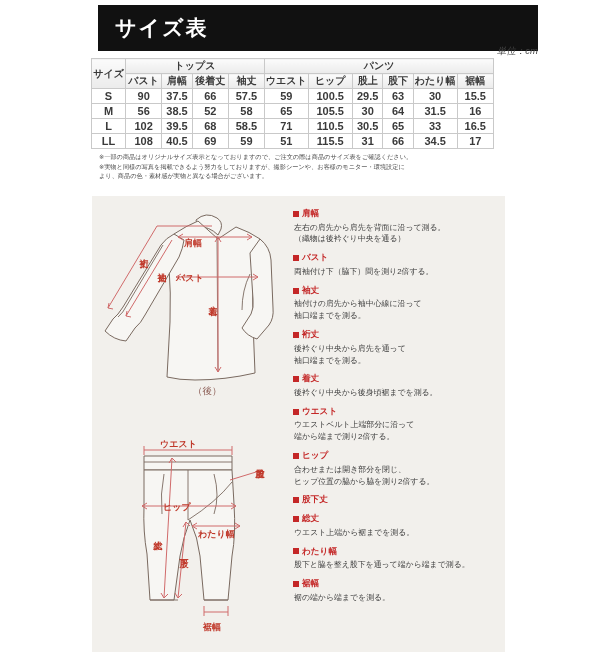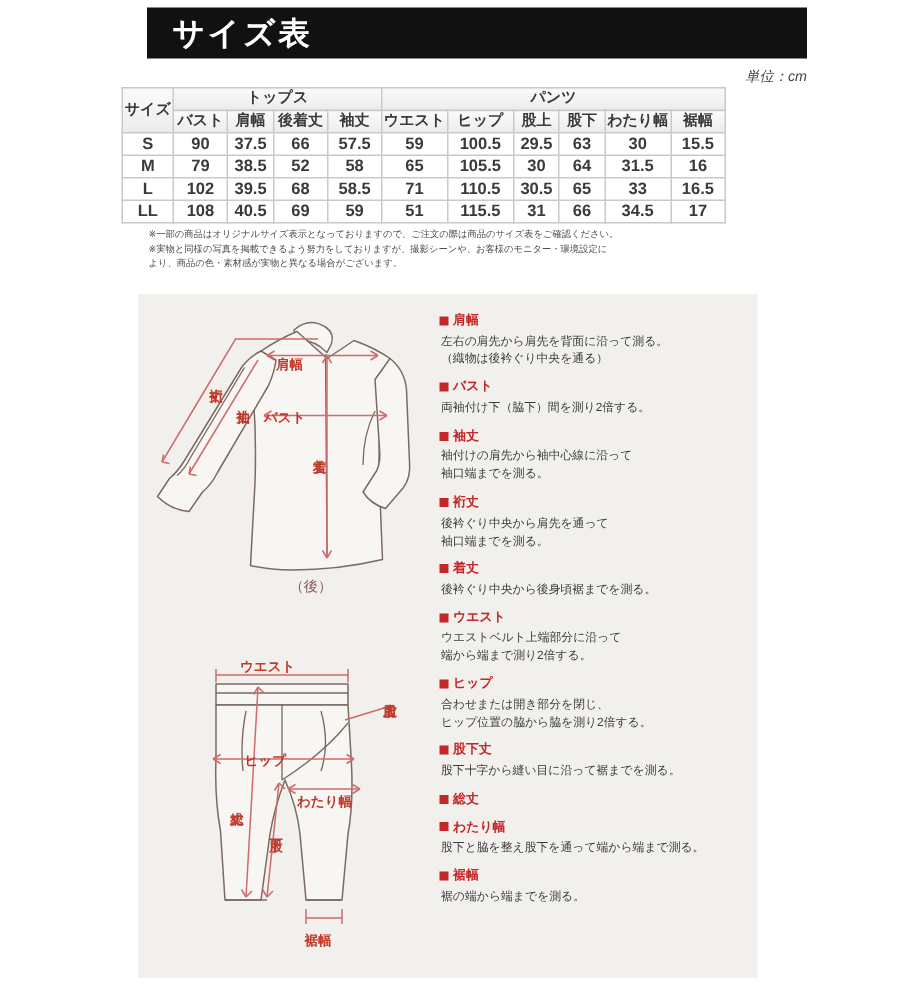--- a/index.html
+++ b/index.html
@@ -15,21 +15,21 @@
     overflow: hidden;
     position: relative;
   }
 
   
   .title-bar {
     position: absolute;
     left: 98px;
     top: 5px;
     width: 440px;
-    height: 34px;
+    height: 46px;
     background: #111111;
     display: flex;
     align-items: center;
   }
   .title-bar .title-text {
     color: #ffffff;
     font-size: 21px;
     font-weight: bold;
     letter-spacing: 2px;
     margin-left: 17px;
@@ -43,21 +43,21 @@
     width: 440px;
     text-align: right;
     font-size: 9.5px;
     color: #444444;
     font-style: italic;
   }
 
   
   .size-table {
     position: absolute;
-    left: 81px;
+    left: 91px;
     top: 58px;
     width: 403px;
     border-collapse: collapse;
     font-size: 10.5px;
   }
   .size-table th, .size-table td {
     border: 1px solid #c9c9c9;
     text-align: center;
     padding: 0;
     height: 14px;
@@ -207,21 +207,21 @@
         <td>57.5</td>
         <td>59</td>
         <td>100.5</td>
         <td>29.5</td>
         <td>63</td>
         <td>30</td>
         <td>15.5</td>
       </tr>
       <tr>
         <td class="size-label">M</td>
-        <td>79</td>
+        <td>56</td>
         <td>38.5</td>
         <td>52</td>
         <td>58</td>
         <td>65</td>
         <td>105.5</td>
         <td>30</td>
         <td>64</td>
         <td>31.5</td>
         <td>16</td>
       </tr>
@@ -428,28 +428,28 @@
         <div class="legend-body">
           <div>合わせまたは開き部分を閉じ、</div>
           <div>ヒップ位置の脇から脇を測り2倍する。</div>
         </div>
       </div>
       <div class="legend-block">
         <div class="legend-head">
           <span class="bullet"></span>
           <span>股下丈</span>
         </div>
-        <div class="legend-body">
-          <div>股下十字から縫い目に沿って裾までを測る。</div>
-        </div>
       </div>
       <div class="legend-block">
         <div class="legend-head">
           <span class="bullet"></span>
           <span>総丈</span>
+        </div>
+        <div class="legend-body">
+          <div>ウエスト上端から裾までを測る。</div>
         </div>
       </div>
       <div class="legend-block">
         <div class="legend-head">
           <span class="bullet"></span>
           <span>わたり幅</span>
         </div>
         <div class="legend-body">
           <div>股下と脇を整え股下を通って端から端まで測る。</div>
         </div>

